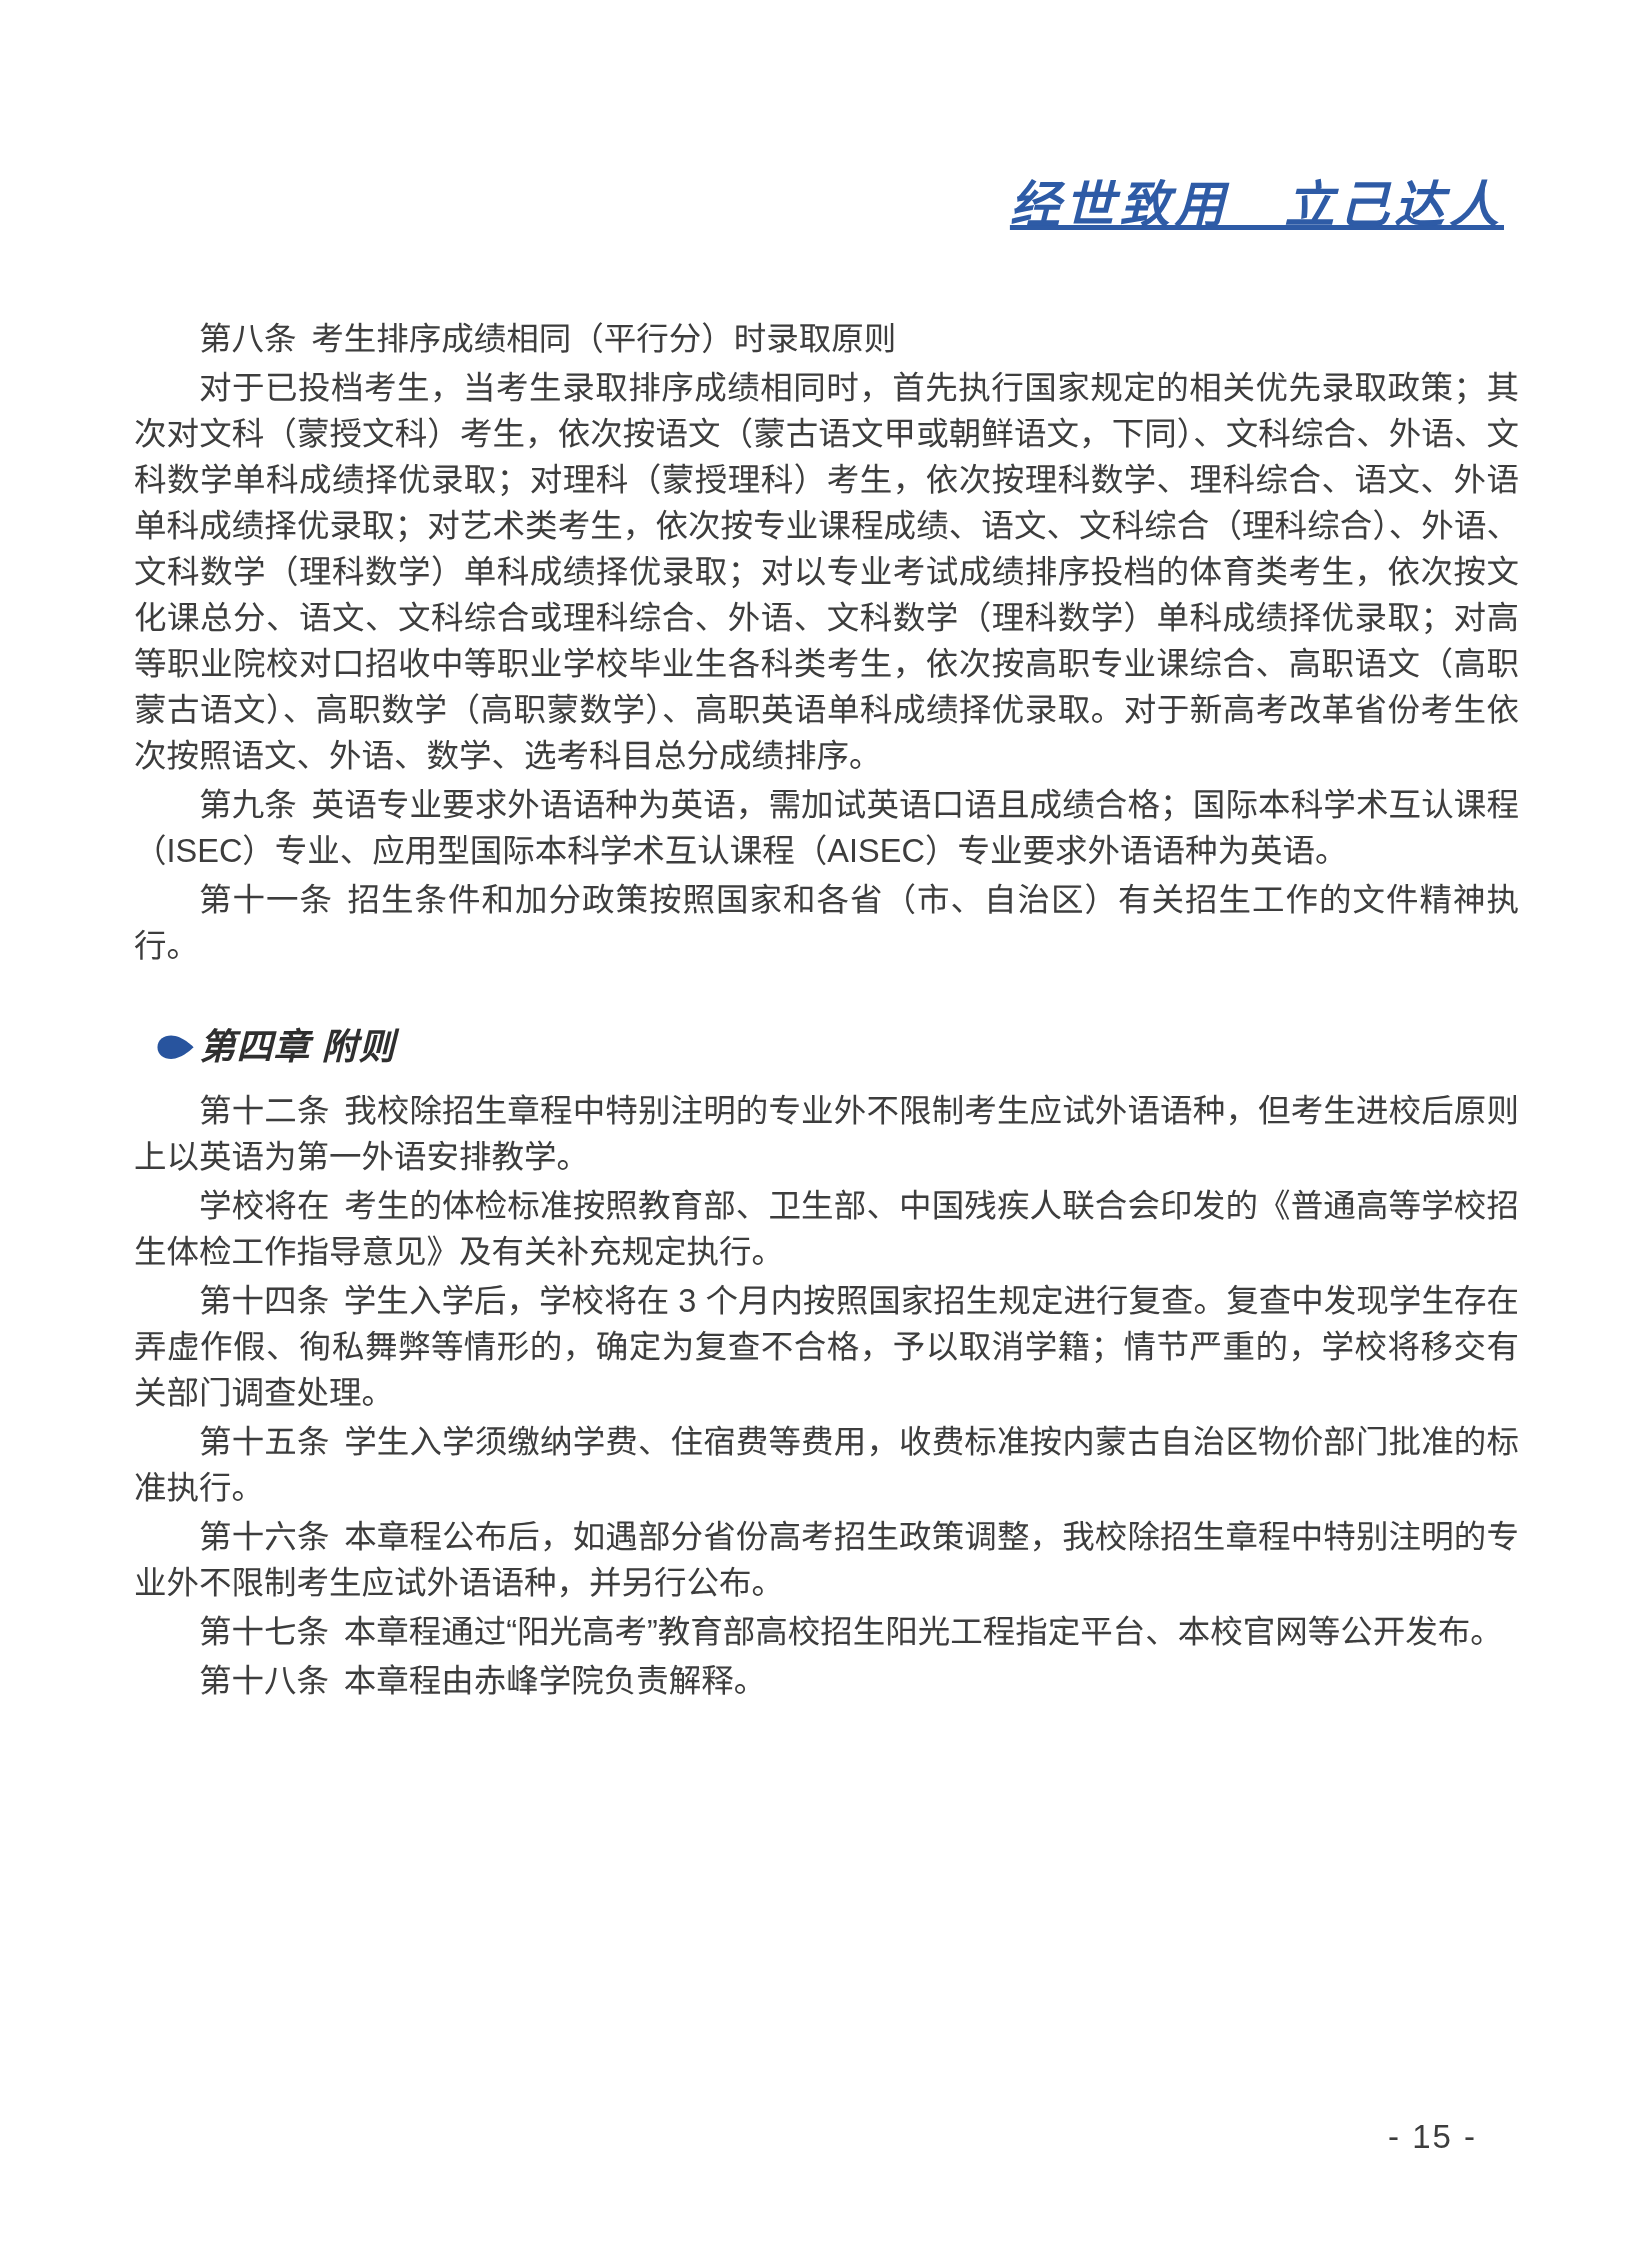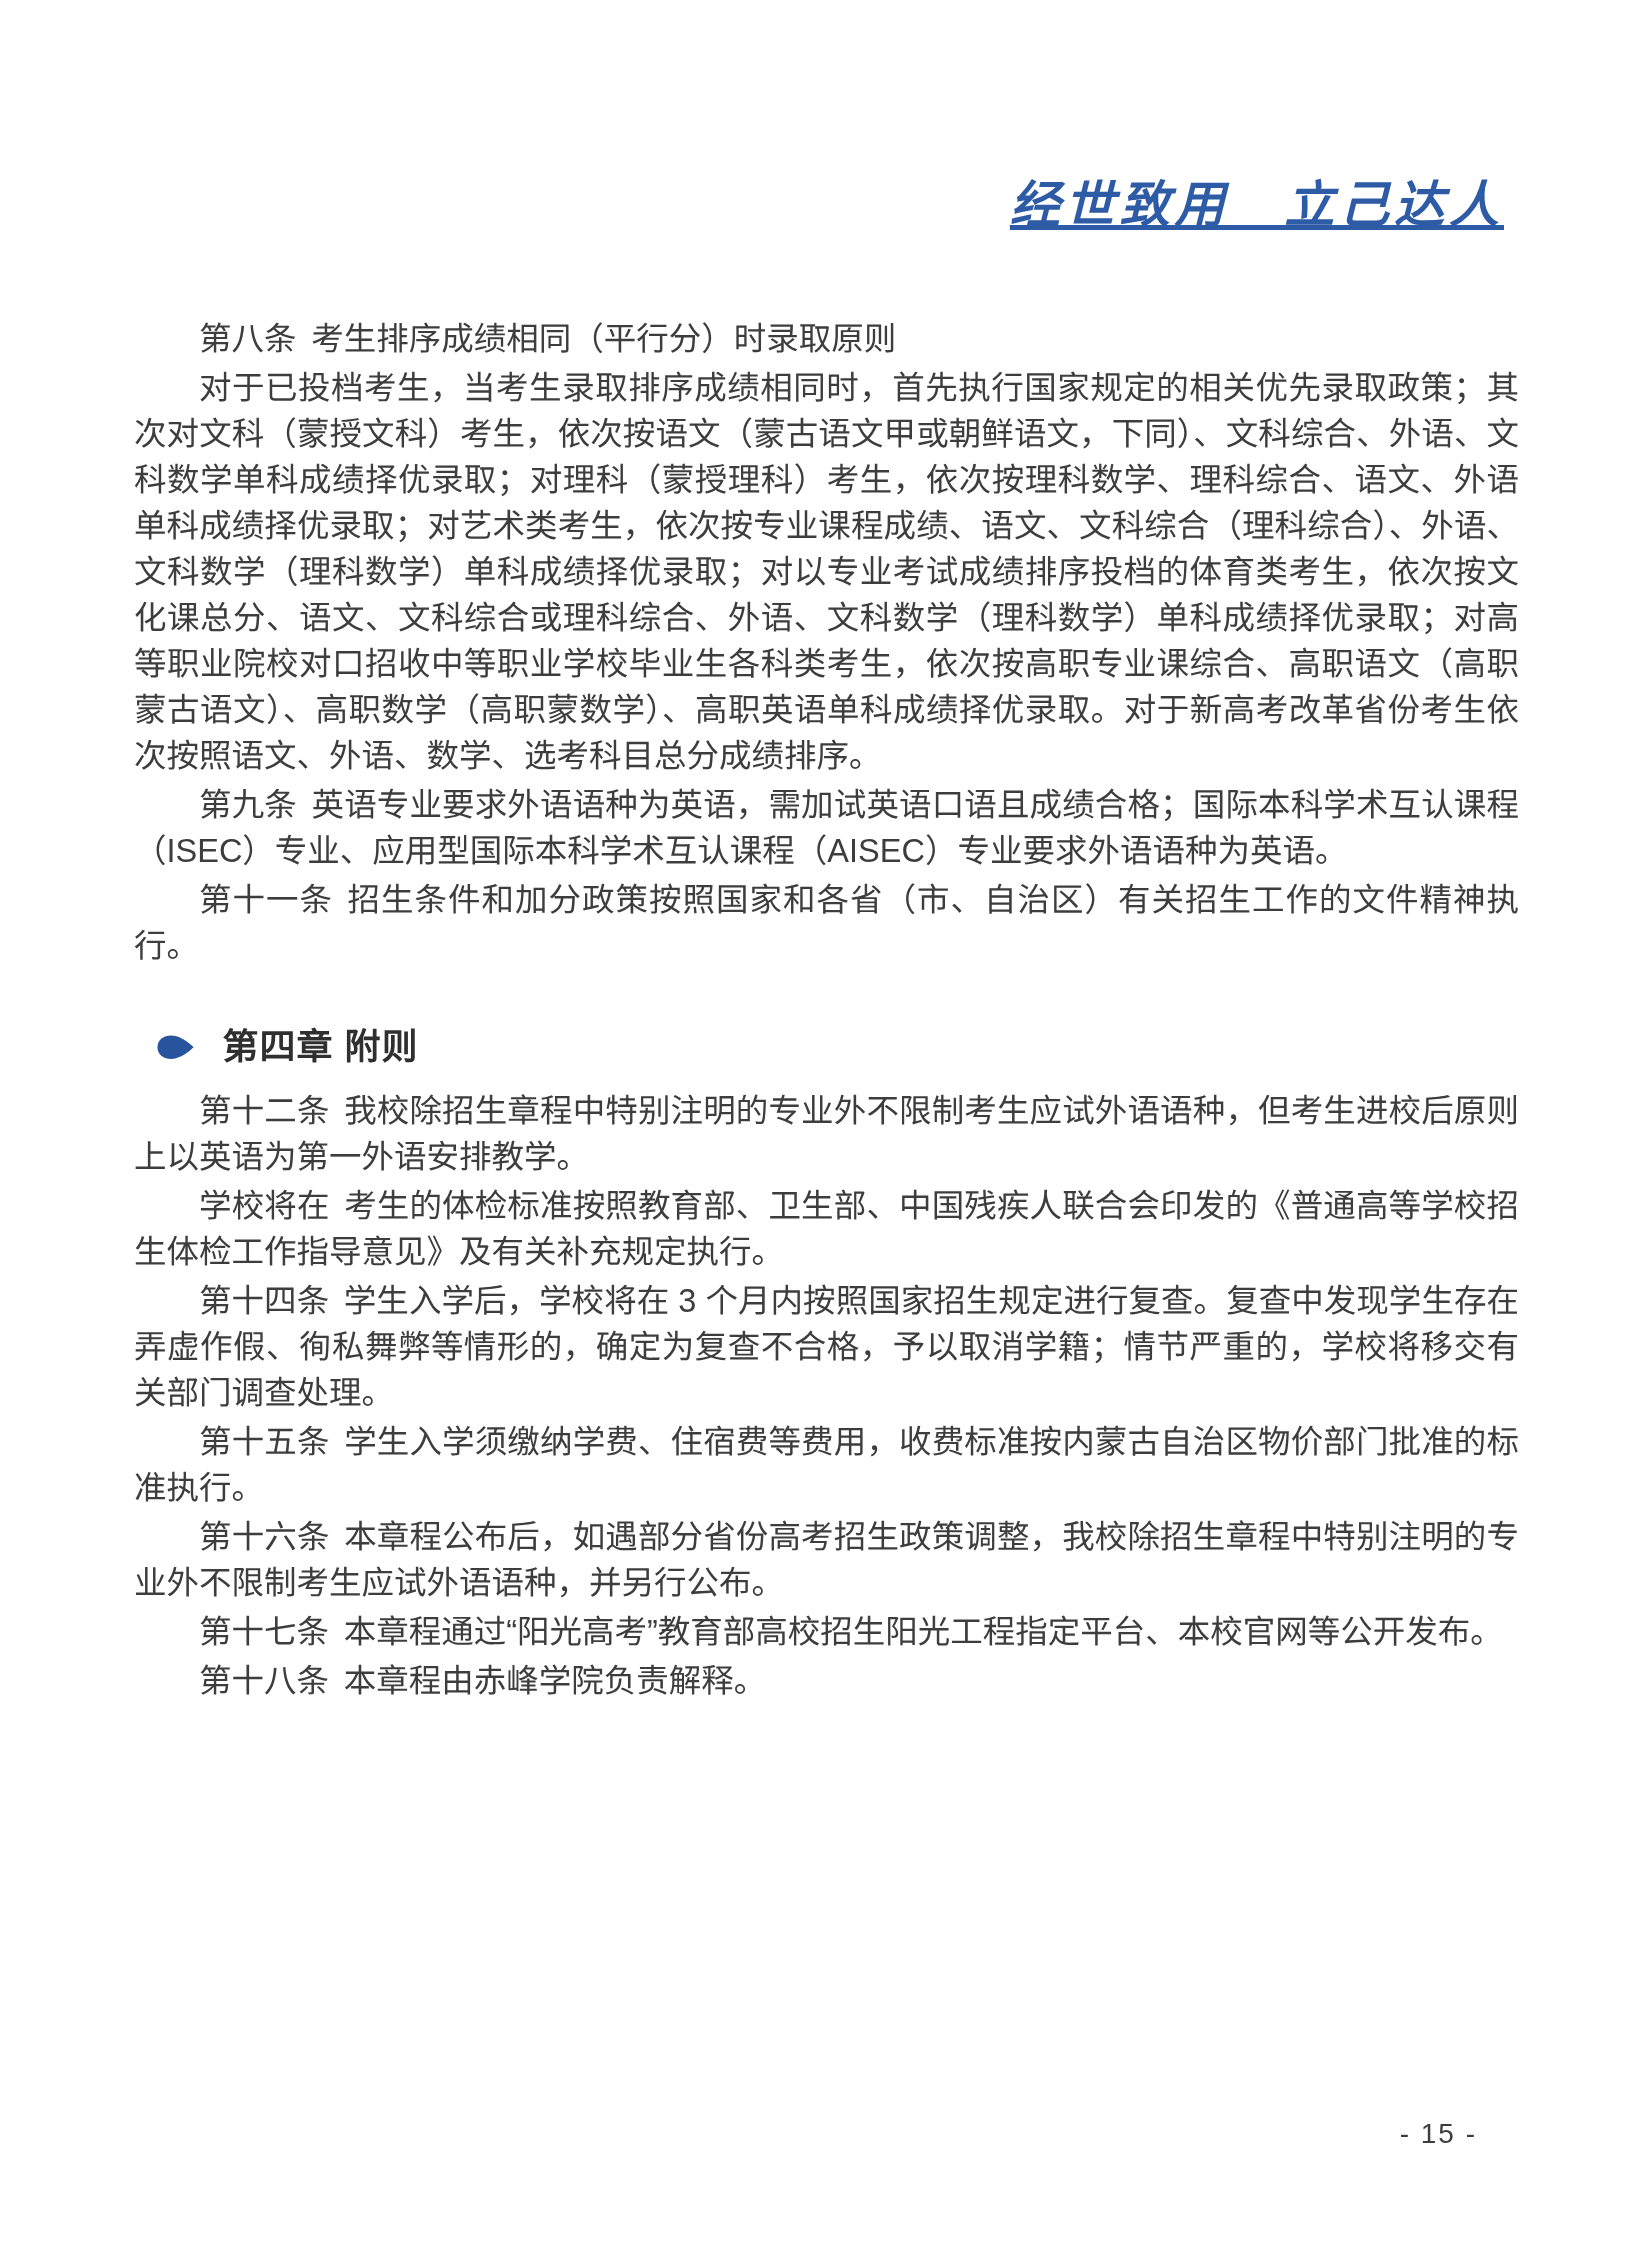--- a/index.html
+++ b/index.html
@@ -37,38 +37,39 @@
     text-align: justify;
   }
   .para {
     margin: 3px;
     text-indent: 2em;
   }
   .article-label:not(:empty) { margin-right: 0.45em; }
   .chapter {
     display: flex;
     align-items: center;
-    gap: 28px;
+    gap: 5px;
     margin: 55px 0 17.7px 0;
     padding-left: 24.6px;
     text-indent: 0;
+    font-style: italic;
   }
   .chapter .bullet { display: flex; align-items: center; color: var(--bullet-blue); }
   .chapter .bullet svg { display: block; }
   .chapter-title {
     font-size: 36px;
     font-weight: 700;
     color: #2f2f2f;
     letter-spacing: 1px;
   }
   .footer-page-number {
     position: absolute;
     top: 2118px;
     right: 175px;
-    font-size: 28px;
+    font-size: 33px;
     color: var(--body-text);
     letter-spacing: 2px;
   }
 </style>
 </head>
 <body style="--motto-blue: #2e5ba6; --bullet-blue: #28549e; --body-text: #3d3d3d;">
 
 <div class="motto">经世致用　立己达人</div>
 
 <div class="content">

